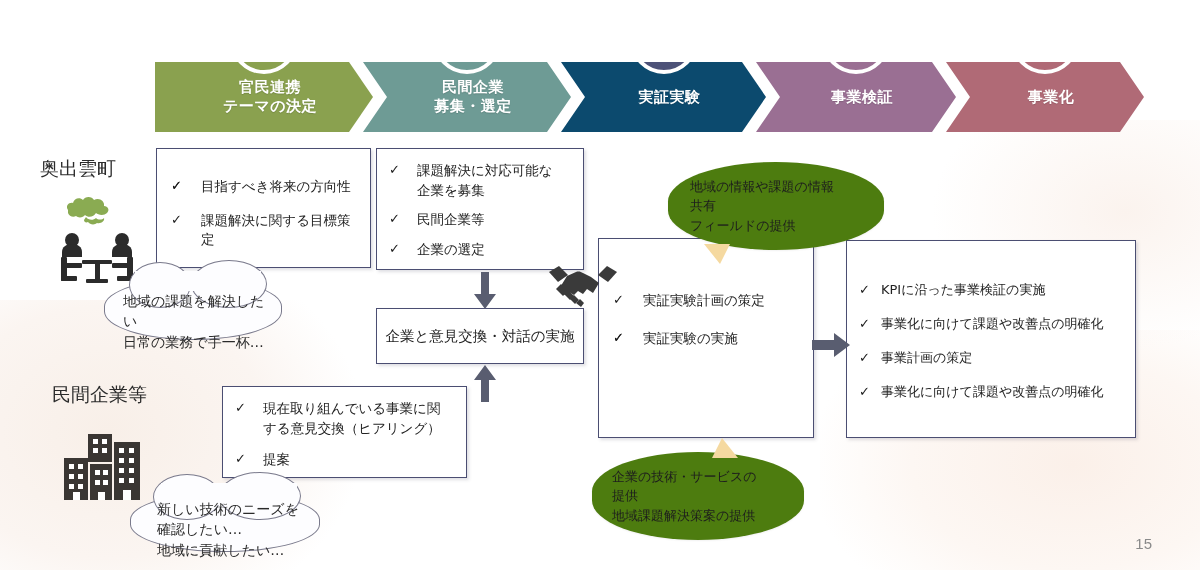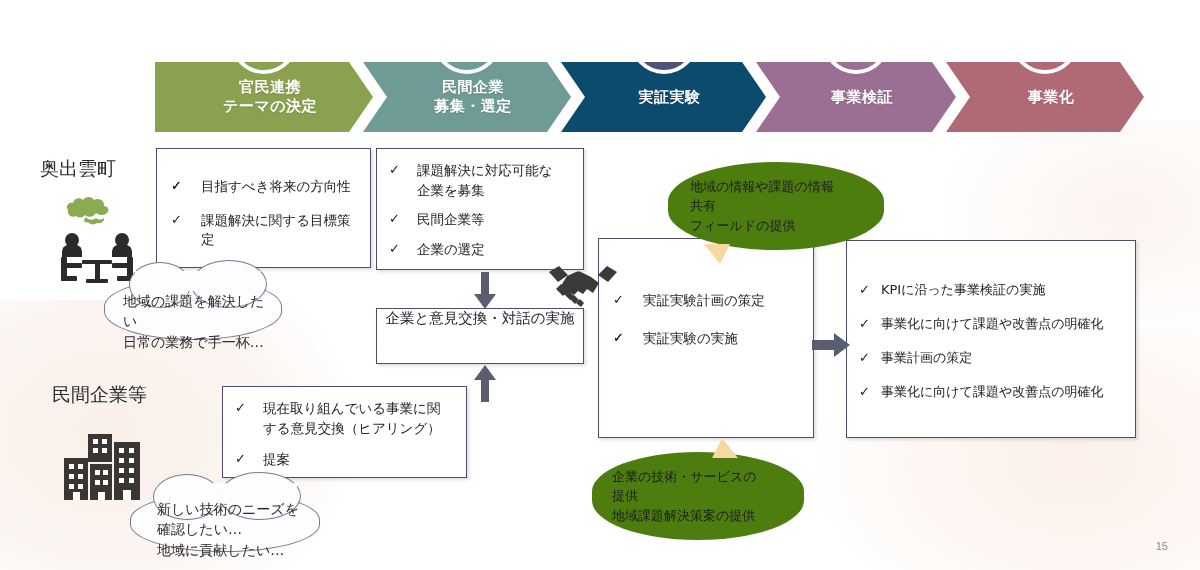--- a/index.html
+++ b/index.html
@@ -76,21 +76,21 @@
     font-family: "DejaVu Sans", "Liberation Sans", sans-serif;
   }
 
   #box-town-goals { left: 156px; top: 148px; width: 215px; height: 120px; padding: 14px 10px 10px 14px; }
   #box-town-goals li { padding-left: 30px; margin-bottom: 14px; }
 
   #box-recruit { left: 376px; top: 148px; width: 208px; height: 122px; padding: 12px 10px 10px 12px; }
   #box-recruit li { padding-left: 28px; margin-bottom: 10px; }
 
   #box-dialogue { left: 376px; top: 308px; width: 208px; height: 56px;
-                  display: flex; justify-content: center; }
+                  display: flex; align-items: center; justify-content: center; }
 
   #box-company-items { left: 222px; top: 386px; width: 245px; height: 92px; padding: 12px 10px 10px 12px; }
   #box-company-items li { padding-left: 28px; margin-bottom: 12px; }
 
   #box-experiment { left: 598px; top: 238px; width: 216px; height: 200px; padding: 52px 10px 10px 14px; }
   #box-experiment li { padding-left: 30px; margin-bottom: 18px; }
 
   #box-verification { left: 846px; top: 240px; width: 290px; height: 198px; padding: 40px 10px 10px 12px; }
   #box-verification li { padding-left: 22px; margin-bottom: 15px; font-size: 13px; }
 
@@ -155,22 +155,22 @@
 
   
   .art { position: absolute; }
   #icon-map { left: 58px; top: 188px; }
   #icon-meeting { left: 52px; top: 230px; }
   #icon-buildings { left: 62px; top: 432px; }
   #icon-handshake { left: 543px; top: 256px; z-index: 6; }
 
   
   #page-number {
-    position: absolute; right: 32px; bottom: 18px;
-    font-size: 11px; color: #8a8a8a;
+    position: absolute; right: 48px; bottom: 18px;
+    font-size: 15px; color: #8a8a8a;
   }
 </style>
 </head>
 <body>
 
 <div id="slide">
 
   <div class="bg-wash wash-left"></div>
   <div class="bg-wash wash-right"></div>
   <div class="bg-wash wash-topright"></div>

